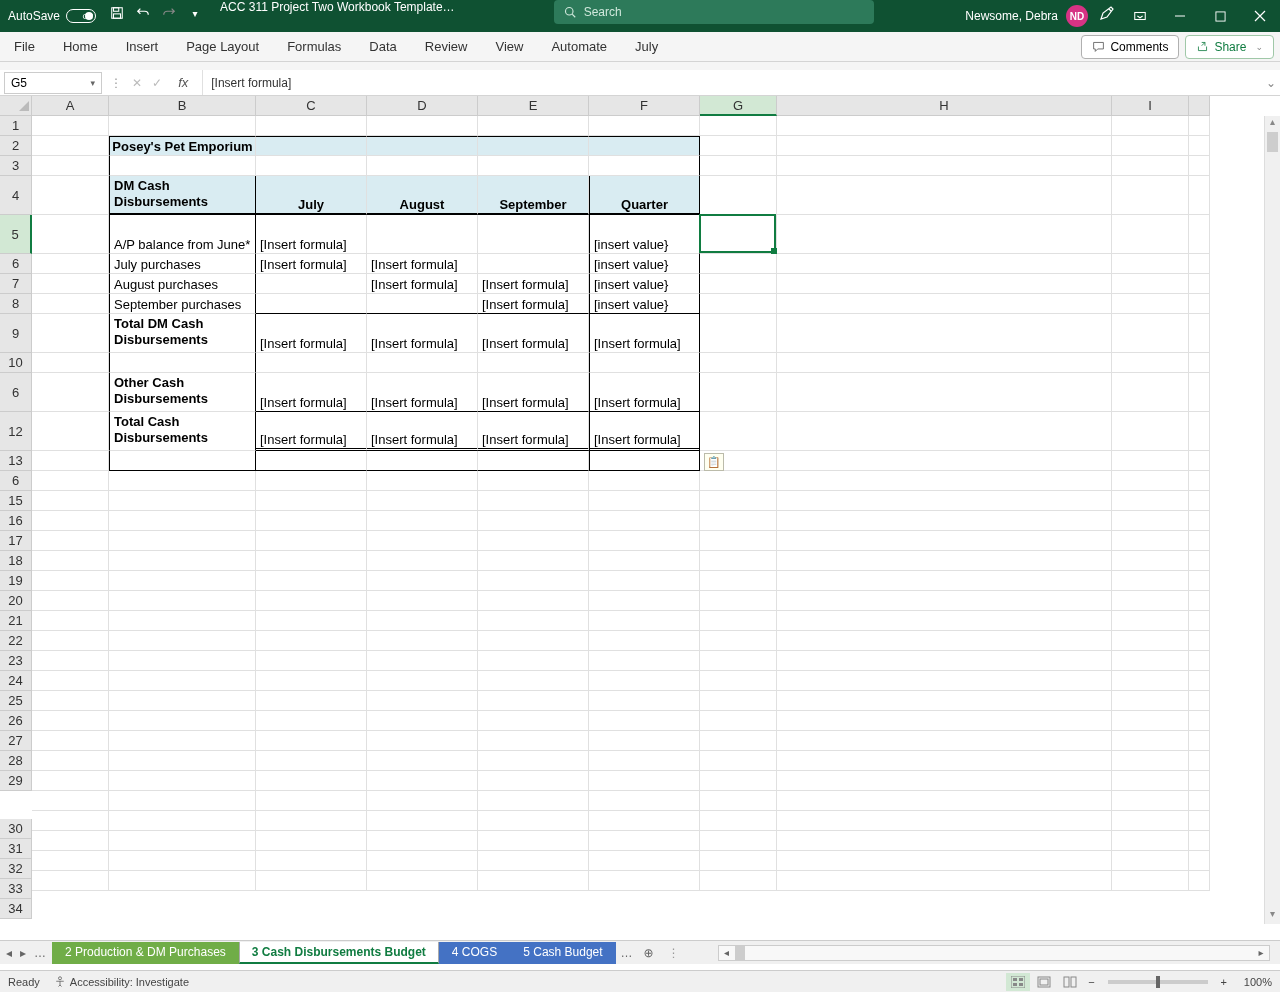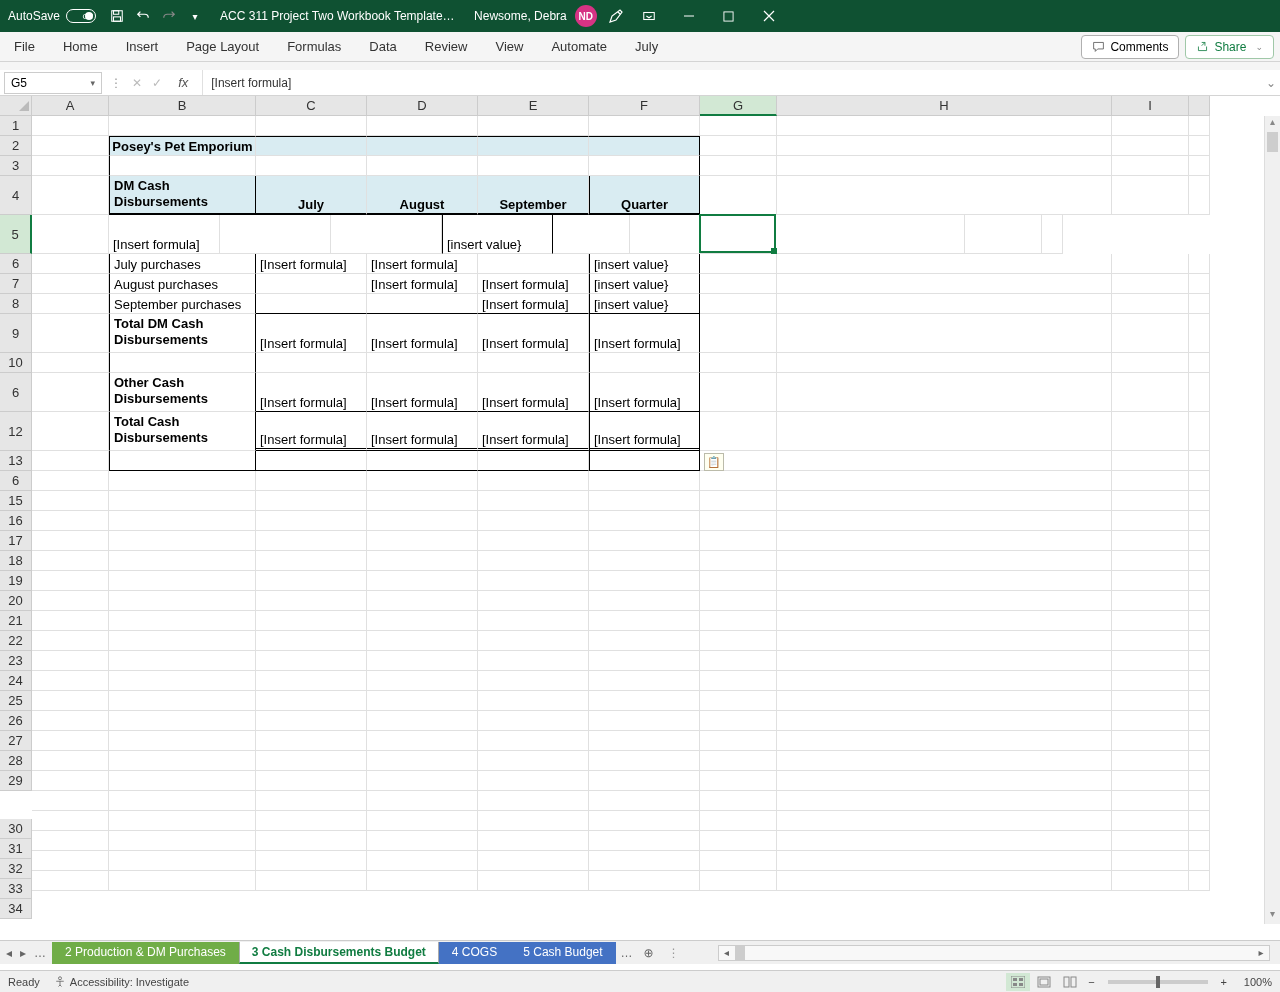--- a/index.html
+++ b/index.html
@@ -1,19 +1,19 @@
 <!DOCTYPE html>
 <html><head>
 <meta charset="utf-8">
 <style>
 * { margin: 0; padding: 0; box-sizing: border-box; font-family: 'Segoe UI', Tahoma, sans-serif; }
 body { background: #fff; overflow: hidden; width: 1280px; height: 992px; position: relative; }
 
 
-.title-bar { height: 32px; background: #0f5132; display: flex; align-items: center; color: #fff; font-size: 12px; }
+.title-bar { height: 32px; background: #0f5132; display: flex; color: #fff; font-size: 12px; }
 .autosave { display: flex; align-items: center; padding: 0 8px; gap: 6px; }
 .toggle { width: 30px; height: 14px; border: 1px solid #fff; border-radius: 8px; display: flex; align-items: center; padding: 0 2px; font-size: 8px; justify-content: flex-end; }
 .toggle-dot { width: 8px; height: 8px; background: #fff; border-radius: 50%; position: absolute; }
 .toggle-wrap{position:relative;display:flex;align-items:center;}
 .tb-icon { width: 26px; height: 26px; display: flex; align-items: center; justify-content: center; cursor: pointer; }
 .doc-title { padding: 0 12px; white-space: nowrap; overflow: hidden; text-overflow: ellipsis; max-width: 260px; }
 .search-wrap { flex: 1; display: flex; justify-content: center; padding: 0 20px; }
 .search-box { width: 320px; height: 24px; background: #2d7a5a; border-radius: 4px; display: flex; align-items: center; padding: 0 10px; gap: 8px; color: #d0e8dc; font-size: 12px;}
 .user-area { display: flex; align-items: center; gap: 8px; padding: 0 6px; }
 .avatar { width: 22px; height: 22px; border-radius: 50%; background: #d63384; display: flex; align-items: center; justify-content: center; font-size: 10px; font-weight: bold; }
@@ -111,20 +111,29 @@
         <path d="M5 3L2 6l3 3M2 6h8a4 4 0 014 4"></path>
       </svg>
     </div>
   <div class="tb-icon">
       <svg width="14" height="14" viewBox="0 0 16 16" fill="none" stroke="#888" stroke-width="1.4">
         <path d="M11 3l3 3-3 3M14 6H6a4 4 0 00-4 4"></path>
       </svg>
     </div>
   <div class="tb-icon" style="font-size:10px;">▾</div>
   <div class="doc-title">ACC 311 Project Two Workbook Template  -…</div>
+  <div class="search-wrap">
+    <div class="search-box">
+      <svg width="12" height="12" viewBox="0 0 16 16" fill="none" stroke="#d0e8dc" stroke-width="1.5">
+          <circle cx="7" cy="7" r="5"></circle>
+          <path d="M11 11l4 4"></path>
+        </svg>
+      <span>Search</span>
+    </div>
+  </div>
   <div class="user-area">
     <span>Newsome, Debra</span>
     <div class="avatar">
         <span>ND</span>
       </div>
   </div>
   <div class="tb-icon">
       <svg width="16" height="16" viewBox="0 0 16 16" fill="none" stroke="#fff" stroke-width="1.2">
         <path d="M2 14l2-6 8-6 2 2-6 8-6 2zM10 4l2 2"></path>
       </svg>
@@ -295,20 +304,21 @@
         <div class="cell hdr-fill b center" style="width: 111px; height: 39px; border-bottom: 2px solid rgb(0, 0, 0);">August</div>
         <div class="cell hdr-fill b center" style="width: 111px; height: 39px; border-bottom: 2px solid rgb(0, 0, 0);">September</div>
         <div class="cell hdr-fill b center" style="width: 111px; height: 39px; border-right: 1.5px solid rgb(0, 0, 0); border-bottom: 2px solid rgb(0, 0, 0); border-left: 1px solid rgb(0, 0, 0);">Quarter</div>
         <div class="cell" style="width: 77px; height: 39px;"></div>
         <div class="cell" style="width: 335px; height: 39px;"></div>
         <div class="cell" style="width: 77px; height: 39px;"></div>
         <div class="cell" style="width: 21px; height: 39px;"></div>
       </div>
       <div class="row" style="height: 39px;">
         <div class="cell" style="width: 77px; height: 39px;"></div>
+        <div class="cell" style="width: 147px; height: 39px; border-left: 1.5px solid rgb(0, 0, 0); border-right: 1px solid rgb(0, 0, 0); white-space: normal;">A/P balance from June*</div>
         <div class="cell" style="width: 111px; height: 39px;">[Insert formula]</div>
         <div class="cell" style="width: 111px; height: 39px;"></div>
         <div class="cell" style="width: 111px; height: 39px;"></div>
         <div class="cell" style="width: 111px; height: 39px; border-right: 1.5px solid rgb(0, 0, 0); border-left: 1px solid rgb(0, 0, 0);">[insert value}</div>
         <div class="cell" style="width: 77px; height: 39px;"></div>
         <div class="cell" style="width: 335px; height: 39px;"></div>
         <div class="cell" style="width: 77px; height: 39px;"></div>
         <div class="cell" style="width: 21px; height: 39px;"></div>
       </div>
       <div class="row" style="height: 20px;">

